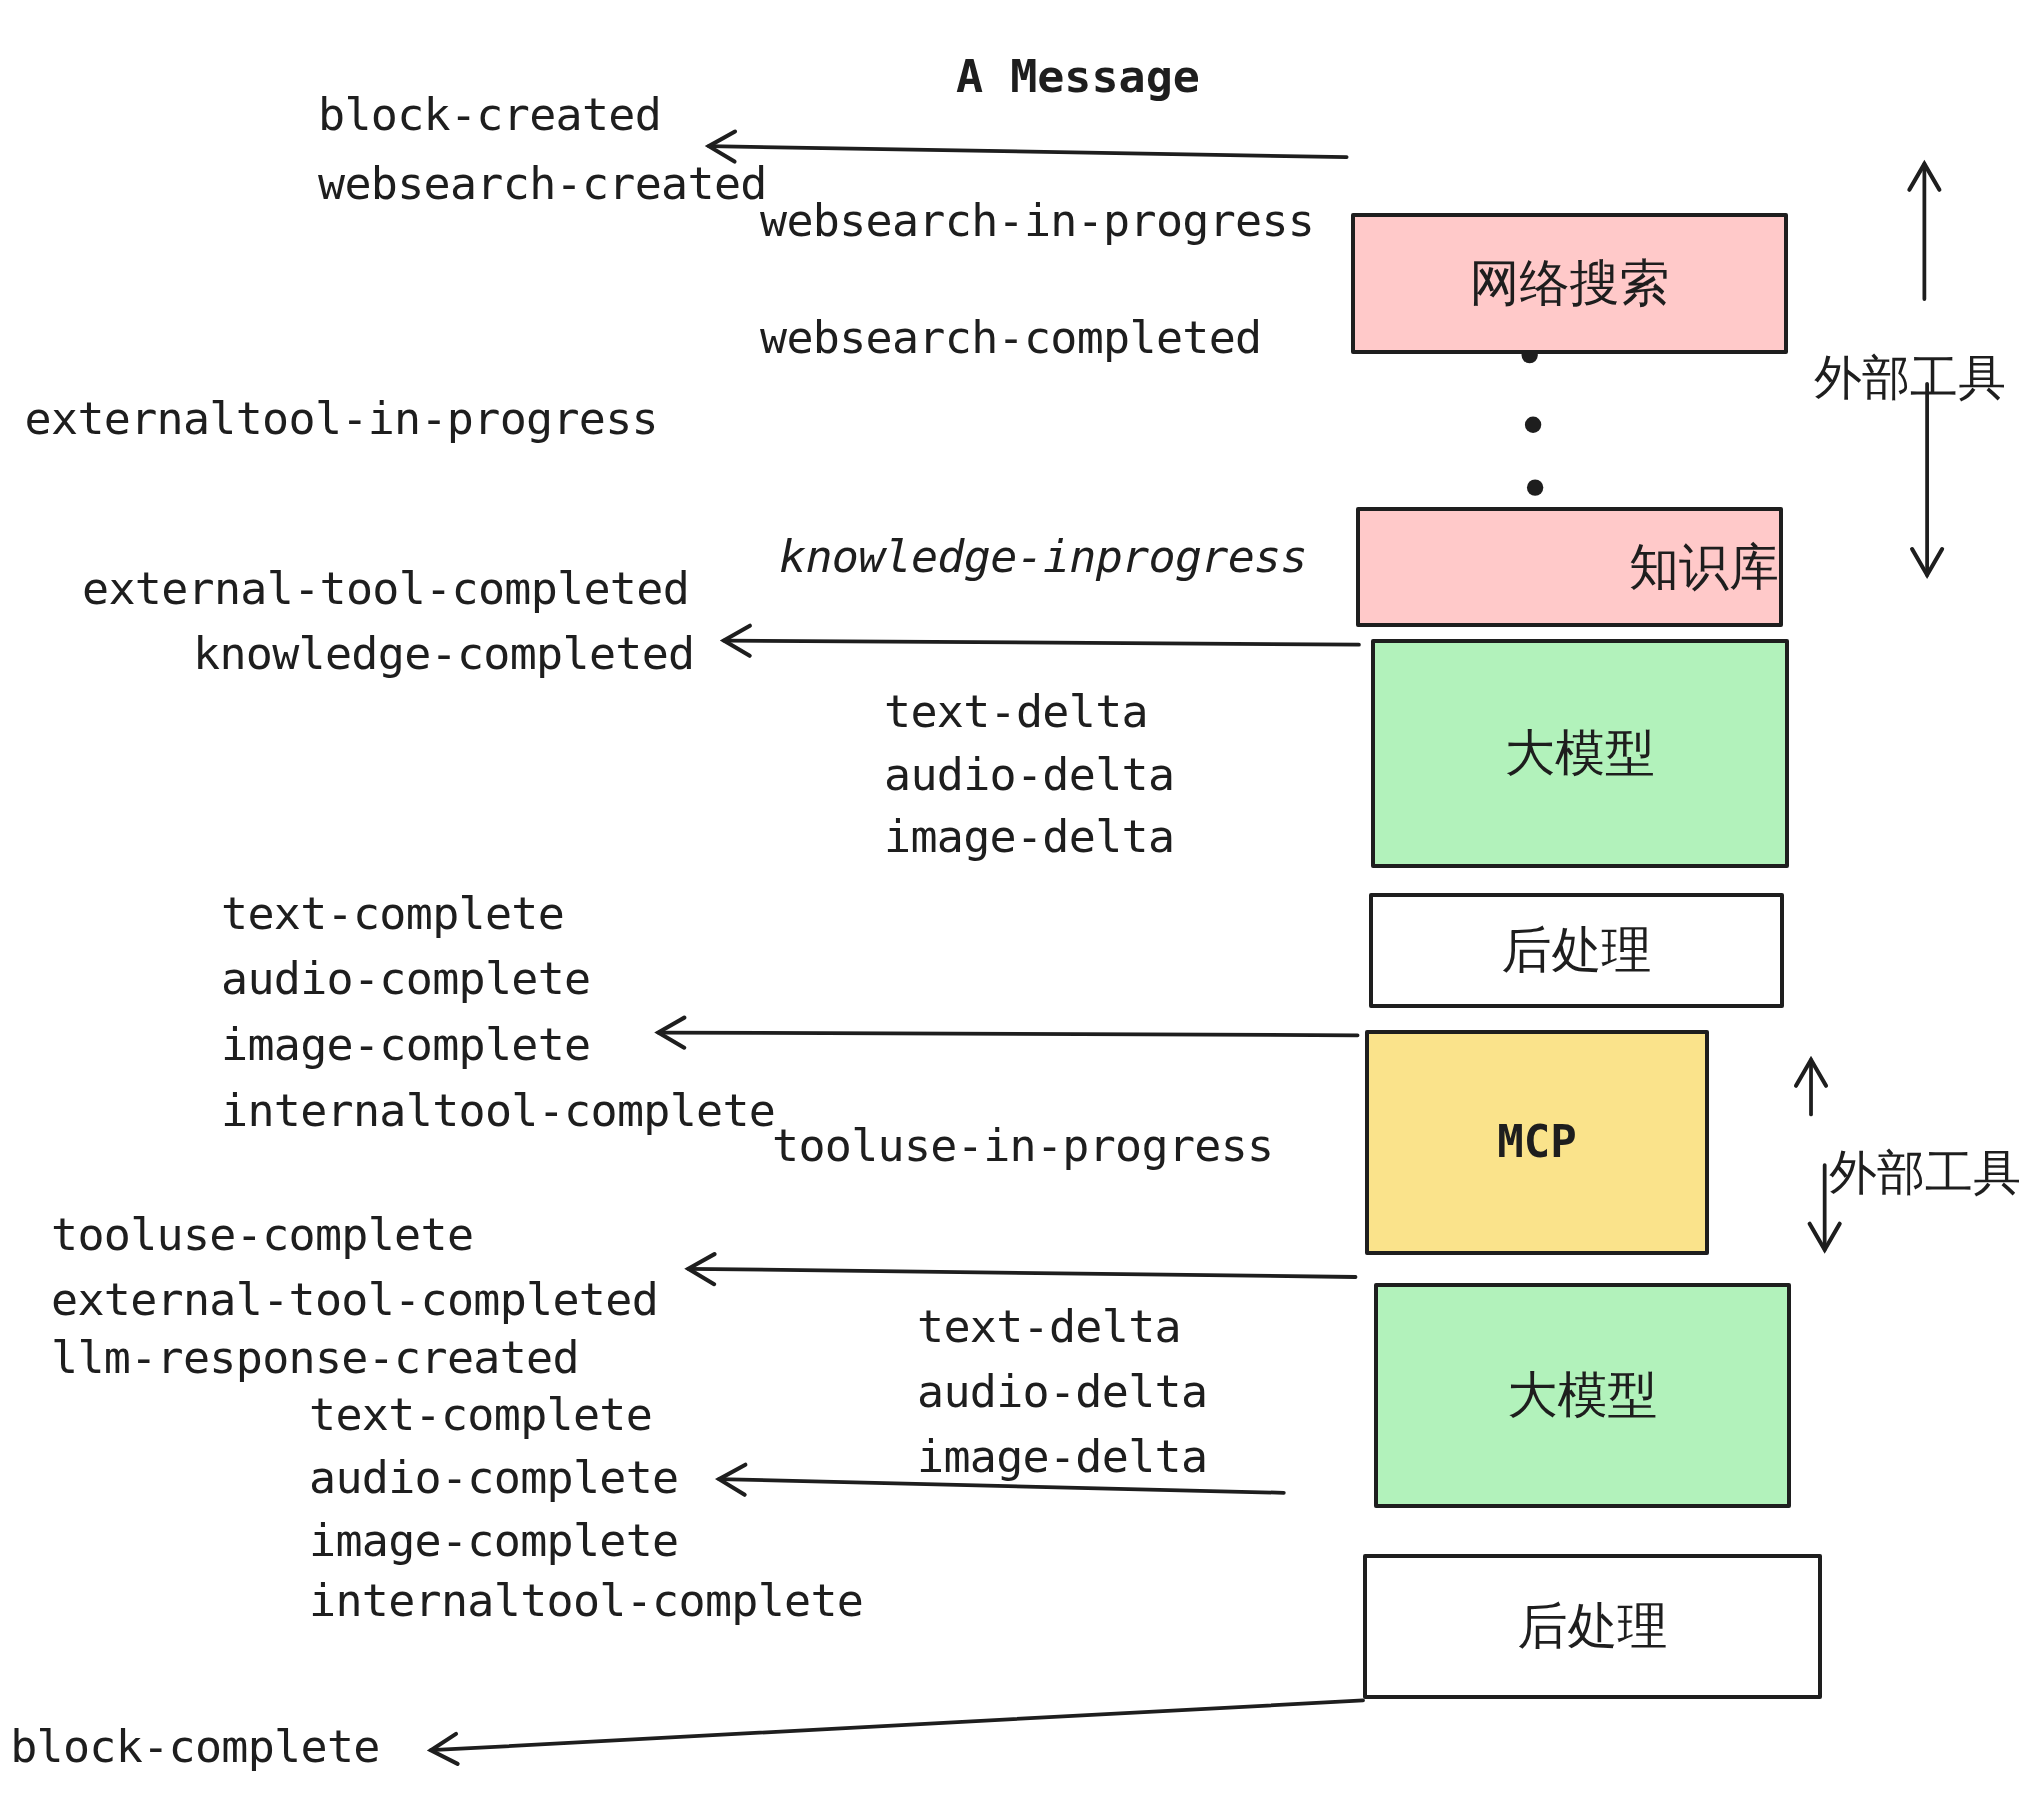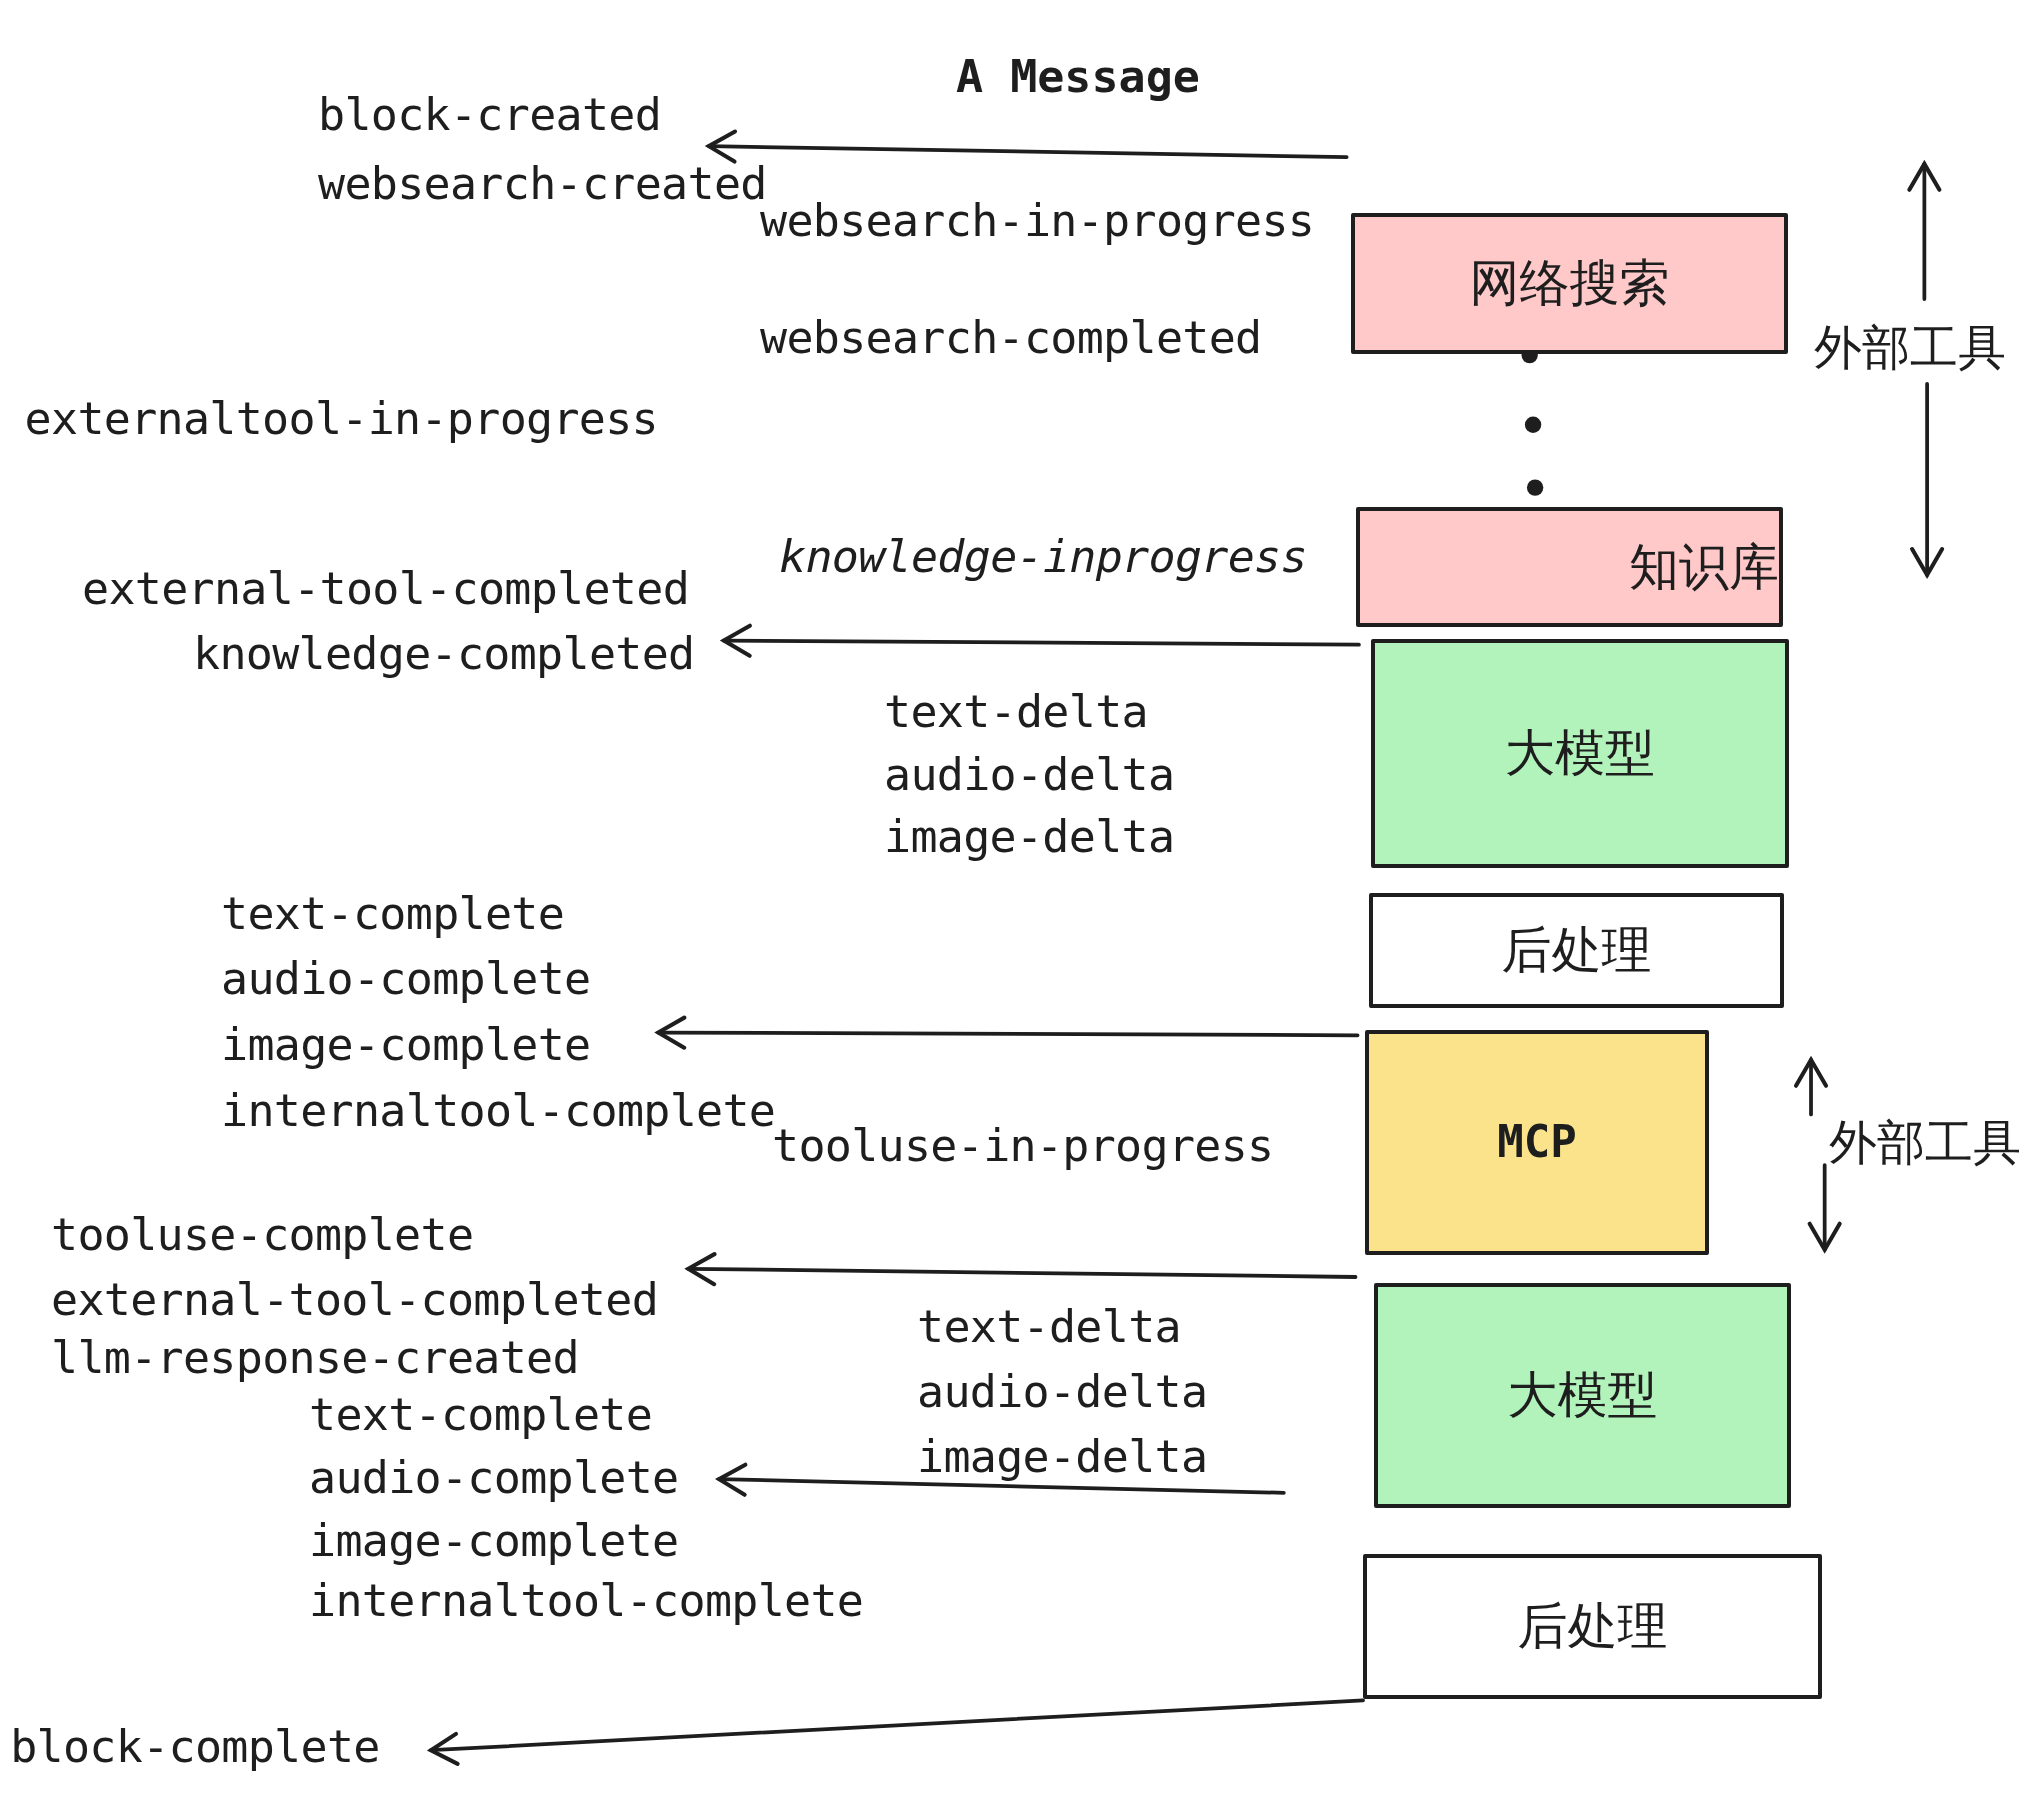--- a/index.html
+++ b/index.html
@@ -31,21 +31,21 @@
   .box-label{
     font:50px/1.1 "DejaVu Sans","Liberation Sans",sans-serif;
     color:var(--ink); white-space:nowrap;
   }
   .box-label.mono{
     font:bold 44px/1.1 "DejaVu Sans Mono","Liberation Mono",monospace;
   }
   .side-label{
     position:absolute;
     font:48px/1.05 "DejaVu Sans","Liberation Sans",sans-serif;
-    color:var(--ink); white-space:nowrap;
+    color:var(--ink); white-space:nowrap;margin-top:30px;
   }
   .arrows{position:absolute; left:0; top:0; width:2035px; height:1796px;}
   .arrow{stroke:var(--ink); stroke-width:5.5; fill:none; stroke-linecap:round;}
   .ah-path{stroke:var(--ink); stroke-width:6; fill:none; stroke-linecap:round;}
   .dot{fill:var(--ink);}
 </style>
 </head>
 <body>
 
 <div class="stage">

